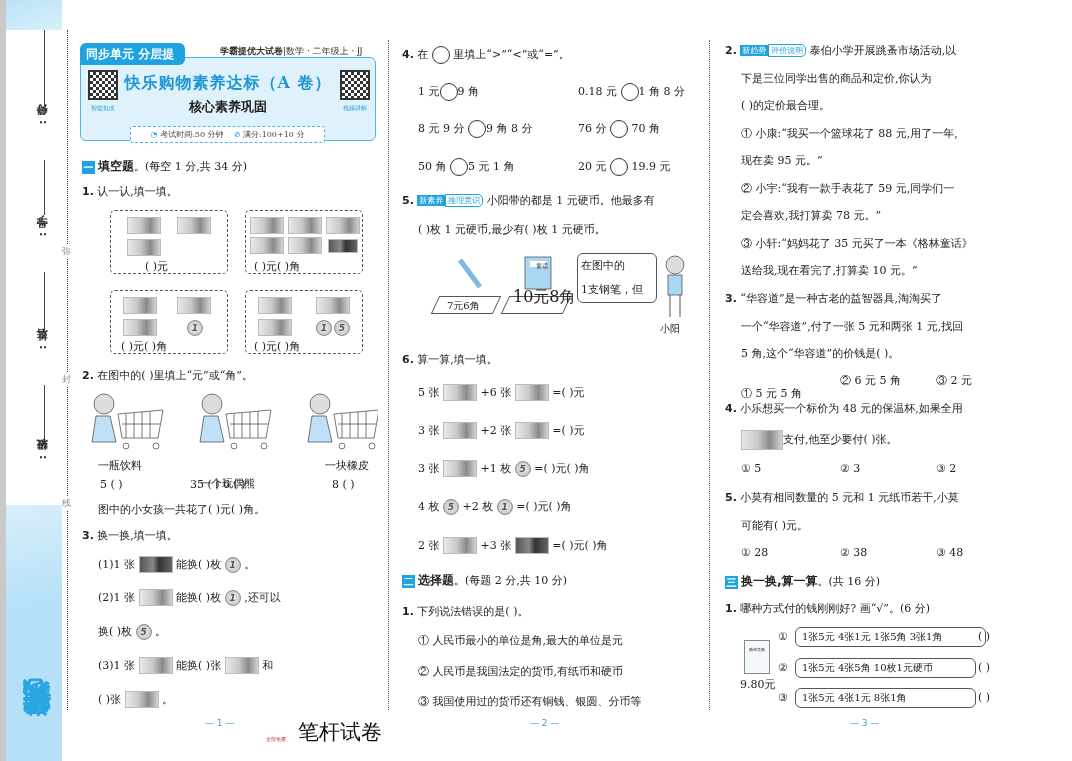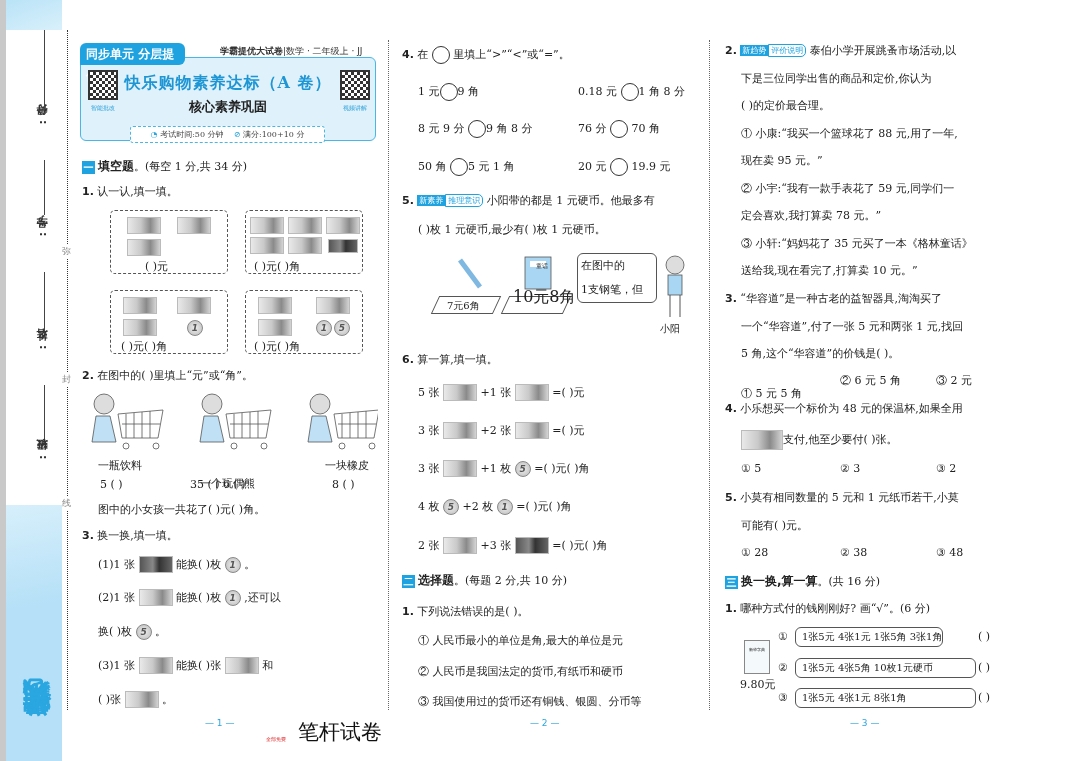--- a/index.html
+++ b/index.html
@@ -199,21 +199,21 @@
 </div>
 <svg class="abs" style="left:660px;top:255px" width="30" height="65">
   <circle cx="15" cy="10" r="9" fill="#ddd" stroke="#555" stroke-width="0.8"></circle>
   <rect x="8" y="20" width="14" height="20" fill="#a9d6f2" stroke="#555" stroke-width="0.8"></rect>
   <path d="M10 40 V62 M20 40 V62" stroke="#555"></path>
 </svg>
 <div class="abs q" style="left:660px;top:322px;font-size:10px">小阳</div>
 
 <div class="abs q" style="left:402px;top:352px"><b>6.</b> <span>算一算,填一填。</span></div>
 
-<div class="abs q" style="left:418px;top:384px"><span>5 张</span> <span class="note"></span> <span>+1 张</span> <span class="note"></span> <span>=(        )元</span></div>
+<div class="abs q" style="left:418px;top:384px"><span>5 张</span> <span class="note"></span> <span>+6 张</span> <span class="note"></span> <span>=(        )元</span></div>
 <div class="abs q" style="left:418px;top:422px"><span>3 张</span> <span class="note"></span> <span>+2 张</span> <span class="note"></span> <span>=(        )元</span></div>
 <div class="abs q" style="left:418px;top:460px"><span>3 张</span> <span class="note"></span> <span>+1 枚</span> <span class="coin">5</span> <span>=(        )元(        )角</span></div>
 <div class="abs q" style="left:418px;top:499px"><span>4 枚</span> <span class="coin">5</span> <span>+2 枚</span> <span class="coin">1</span> <span>=(        )元(        )角</span></div>
 <div class="abs q" style="left:418px;top:537px"><span>2 张</span> <span class="note"></span> <span>+3 张</span> <span class="note small"></span> <span>=(        )元(        )角</span></div>
 
 <div class="abs sec" style="left:402px;top:572px"><span class="badge">二</span><span>选择题</span><span class="pts">。(每题 2 分,共 10 分)</span></div>
 <div class="abs q" style="left:402px;top:604px"><b>1.</b> <span>下列说法错误的是(      )。</span></div>
 <div class="abs q" style="left:418px;top:633px">① 人民币最小的单位是角,最大的单位是元</div>
 <div class="abs q" style="left:418px;top:664px">② 人民币是我国法定的货币,有纸币和硬币</div>
 <div class="abs q" style="left:418px;top:694px">③ 我国使用过的货币还有铜钱、银圆、分币等</div>
@@ -250,21 +250,21 @@
 
 <div class="abs sec" style="left:725px;top:573px"><span class="badge">三</span><span>换一换,算一算</span><span class="pts">。(共 16 分)</span></div>
 <div class="abs q" style="left:725px;top:601px"><b>1.</b> <span>哪种方式付的钱刚刚好? 画“√”。(6 分)</span></div>
 
 <div class="abs" style="left:744px;top:640px;width:26px;height:34px;border:1px solid #888;background:#f4f9fc;">
   <div style="font-size:4px;margin-top:6px;text-align:center">新华字典</div>
 </div>
 <div class="abs q" style="left:740px;top:677px">9.80元</div>
 
 <div class="abs q" style="left:778px;top:630px">①</div>
-<div class="abs optbox" style="left:795px;top:627px;width:148px">1张5元   4张1元  1张5角  3张1角</div>
+<div class="abs optbox" style="left:795px;top:627px;width:191px">1张5元   4张1元  1张5角  3张1角</div>
 <div class="abs q" style="left:978px;top:630px">(        )</div>
 
 <div class="abs q" style="left:778px;top:661px">②</div>
 <div class="abs optbox" style="left:795px;top:658px;width:181px">1张5元   4张5角  10枚1元硬币</div>
 <div class="abs q" style="left:978px;top:661px">(        )</div>
 
 <div class="abs q" style="left:778px;top:691px">③</div>
 <div class="abs optbox" style="left:795px;top:688px;width:181px">1张5元   4张1元  8张1角</div>
 <div class="abs q" style="left:978px;top:691px">(        )</div>
 

